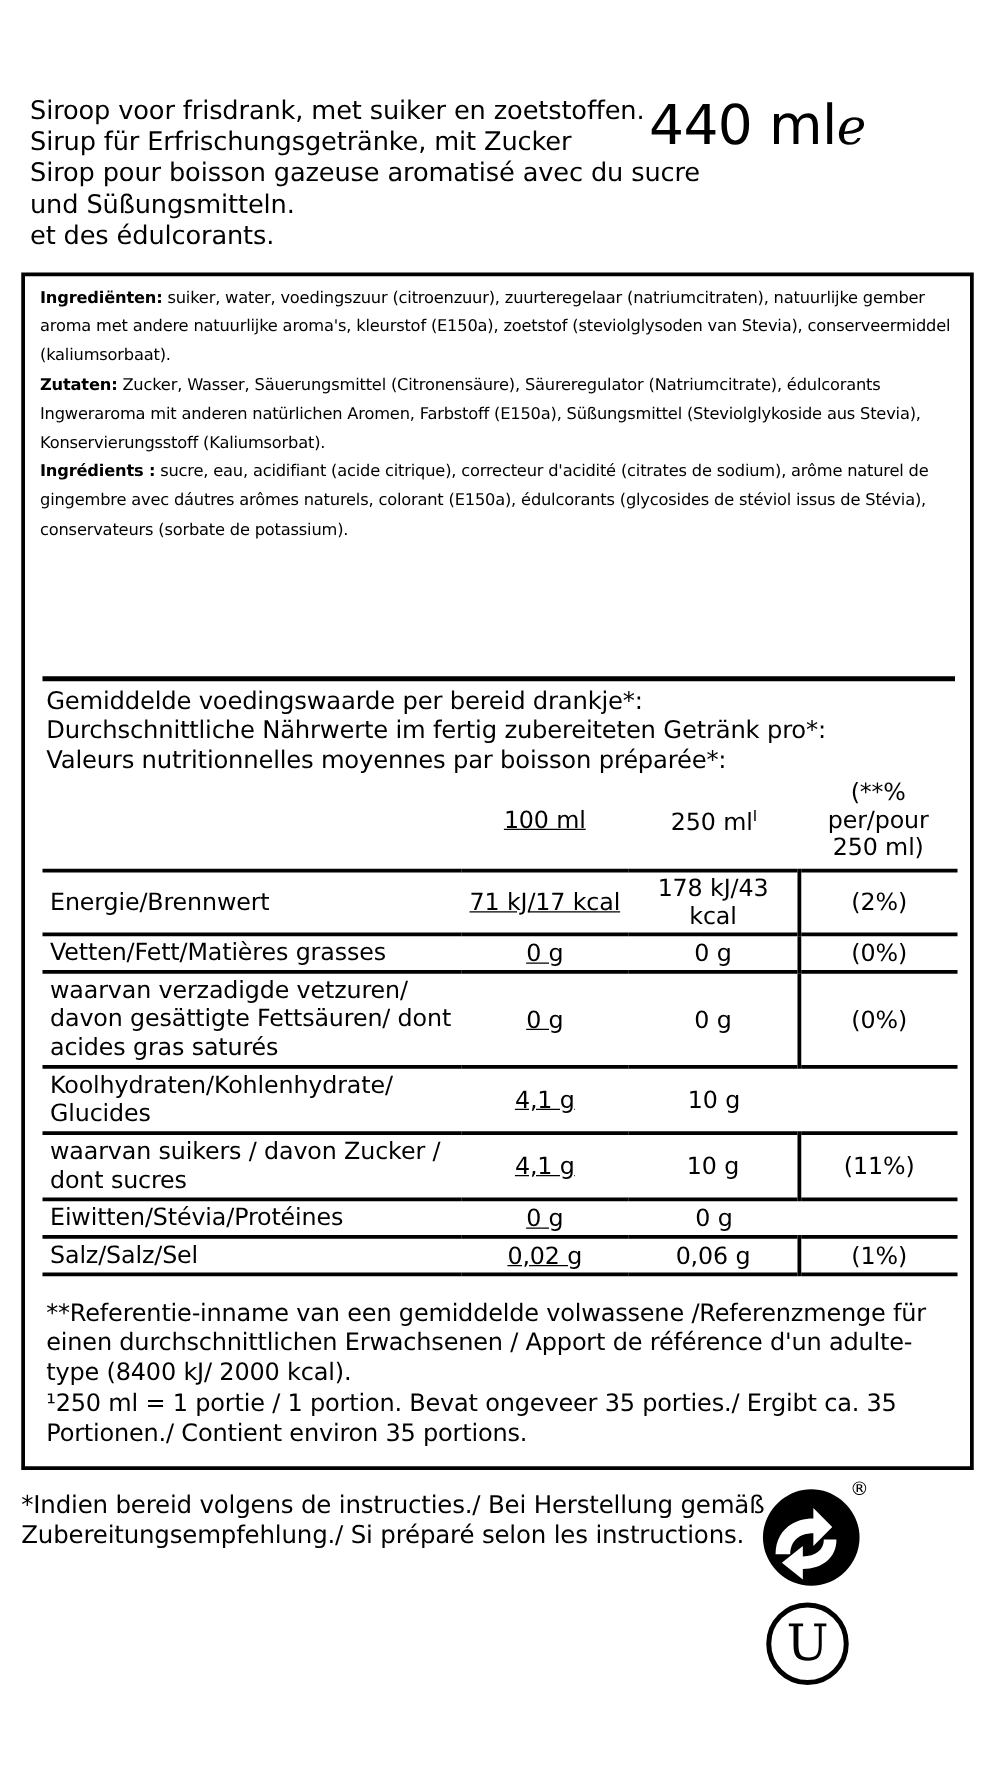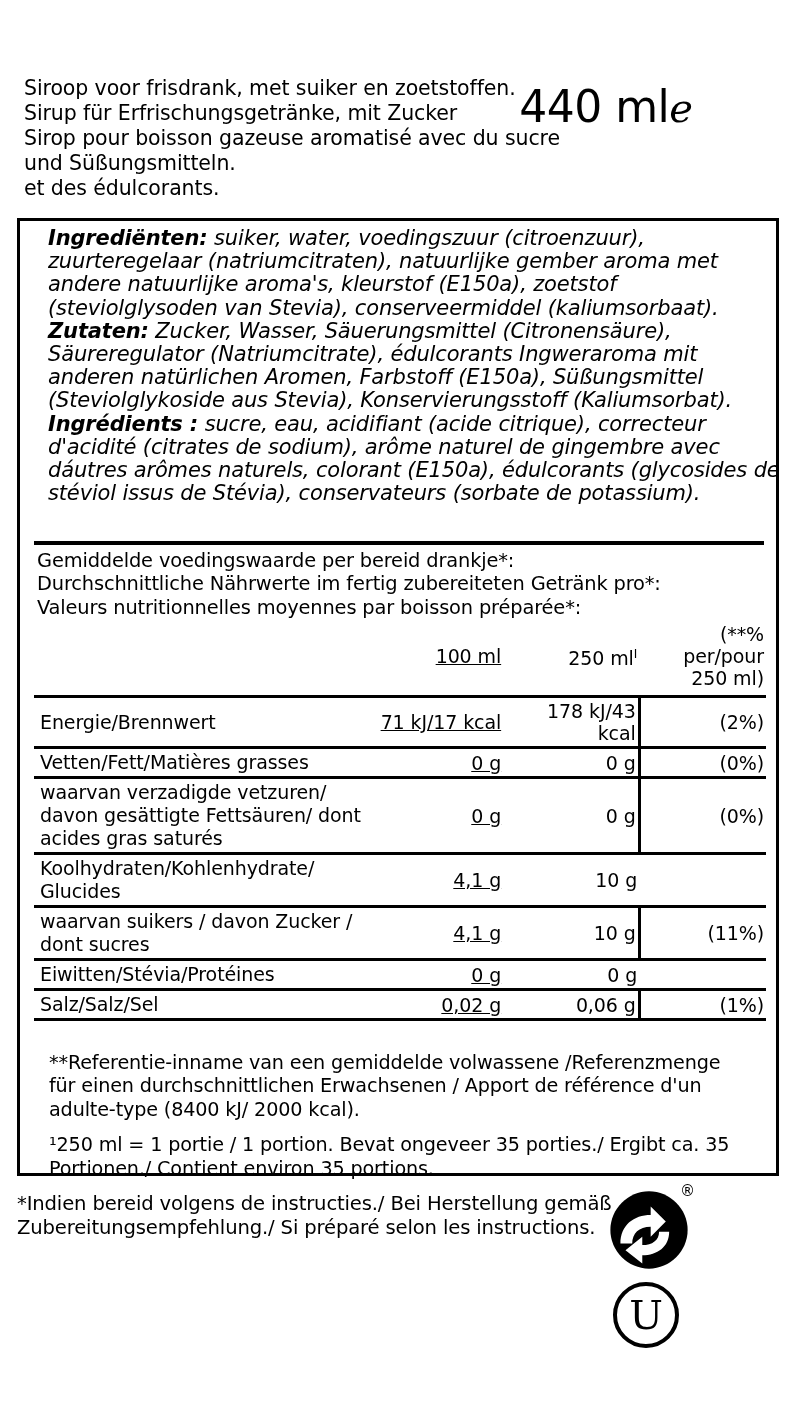--- a/index.html
+++ b/index.html
@@ -36,21 +36,21 @@
     line-height: 25px;
     letter-spacing: -0.1px;
   }
   .desc-line { display: block; white-space: nowrap; }
 
   .volume {
     position: absolute;
     right: 20px;
     top: 78px;
     font-size: 44px;
-    line-height: 57px;
+    line-height: 46px;
     letter-spacing: -0.5px;
     white-space: nowrap;
   }
   .volume .e-mark {
     font-size: 40px;
     font-family: "DejaVu Serif", serif;
     font-style: italic;
     letter-spacing: 0;
   }
 
@@ -60,27 +60,26 @@
     left: 17px;
     top: 218px;
     width: 762px;
     height: 958px;
     border: 3px solid #000;
     box-sizing: border-box;
   }
 
   .ingredients {
     position: absolute;
-    left: 28px;
+    left: 12px;
     top: 6px;
     width: 738px;
-    font-size: 21px;
+    font-size: 13px;
     line-height: 23.2px;
     letter-spacing: -0.15px;
-    font-style: italic;
   }
   .ing-para { margin: 0 0 0 0; }
   .ing-para + .ing-para { margin-top: 0px; }
   .ing-label { font-weight: bold; }
 
   .rule {
     position: absolute;
     left: 14px;
     width: 730px;
     height: 4px;
@@ -106,21 +105,21 @@
     top: 400px;
     width: 732px;
     border-collapse: collapse;
     font-size: 19px;
     letter-spacing: -0.1px;
   }
   table.nutri td, table.nutri th {
     padding: 2px 2px;
     vertical-align: middle;
     font-weight: normal;
-    text-align: right;
+    text-align: center;
   }
   table.nutri .lbl {
     text-align: left;
     padding-left: 6px;
     width: 330px;
     line-height: 23px;
   }
   table.nutri .c1 { width: 136px; text-decoration: underline; }
   table.nutri .c2 { width: 136px; }
   table.nutri .c3 { width: 124px; }
@@ -134,21 +133,21 @@
 
   .footnotes {
     position: absolute;
     left: 17px;
     top: 818px;
     width: 726px;
     font-size: 19.2px;
     line-height: 23.4px;
     letter-spacing: -0.15px;
   }
-  .footnotes p { margin: 12px; }
+  .footnotes p { margin: 0; }
   .footnotes p + p { margin-top: 2px; }
 
   
   .below-note {
     position: absolute;
     left: 17px;
     top: 1192px;
     width: 690px;
     font-size: 19.6px;
     line-height: 24px;

